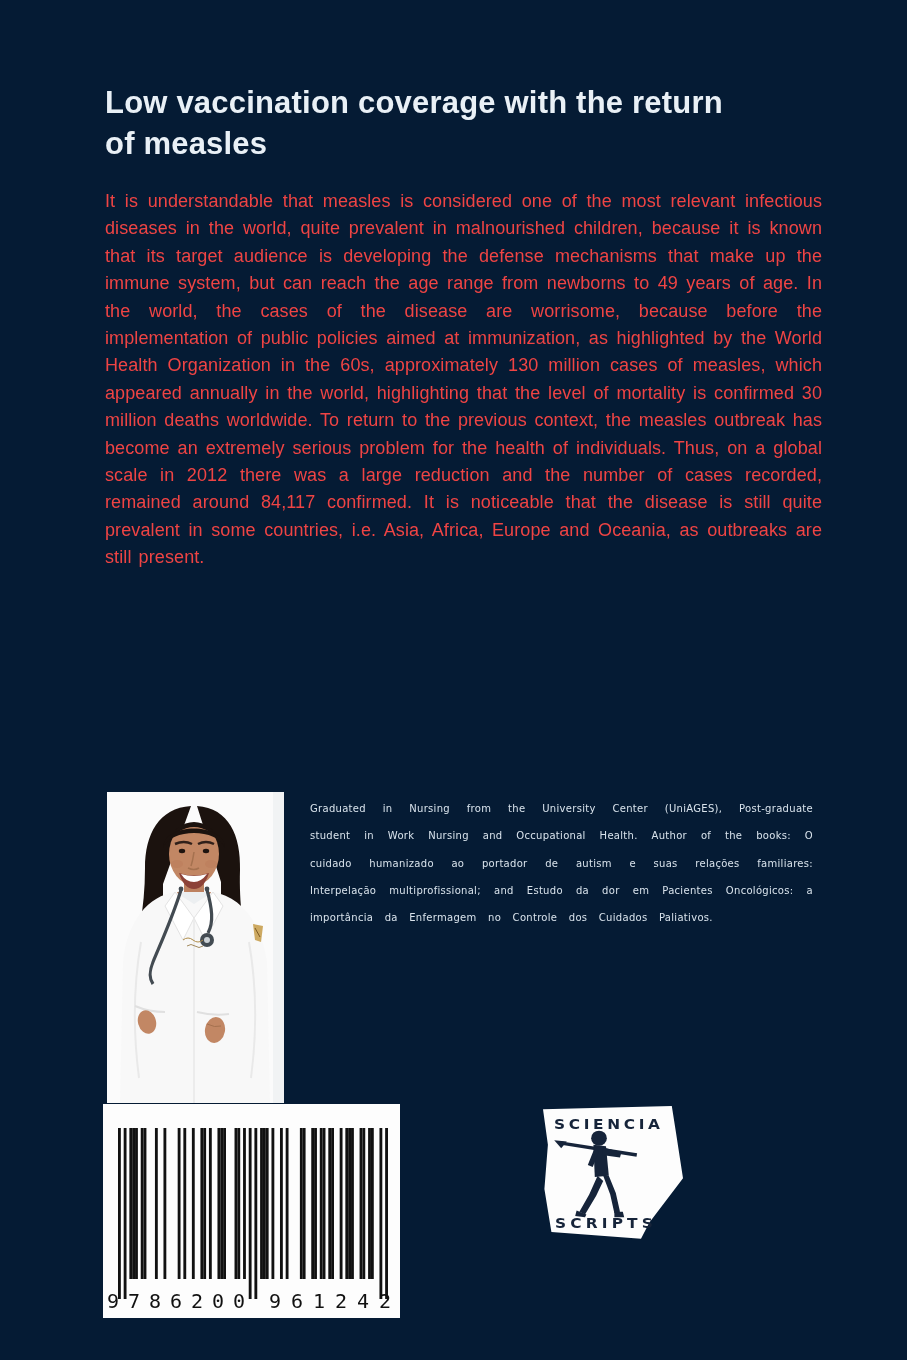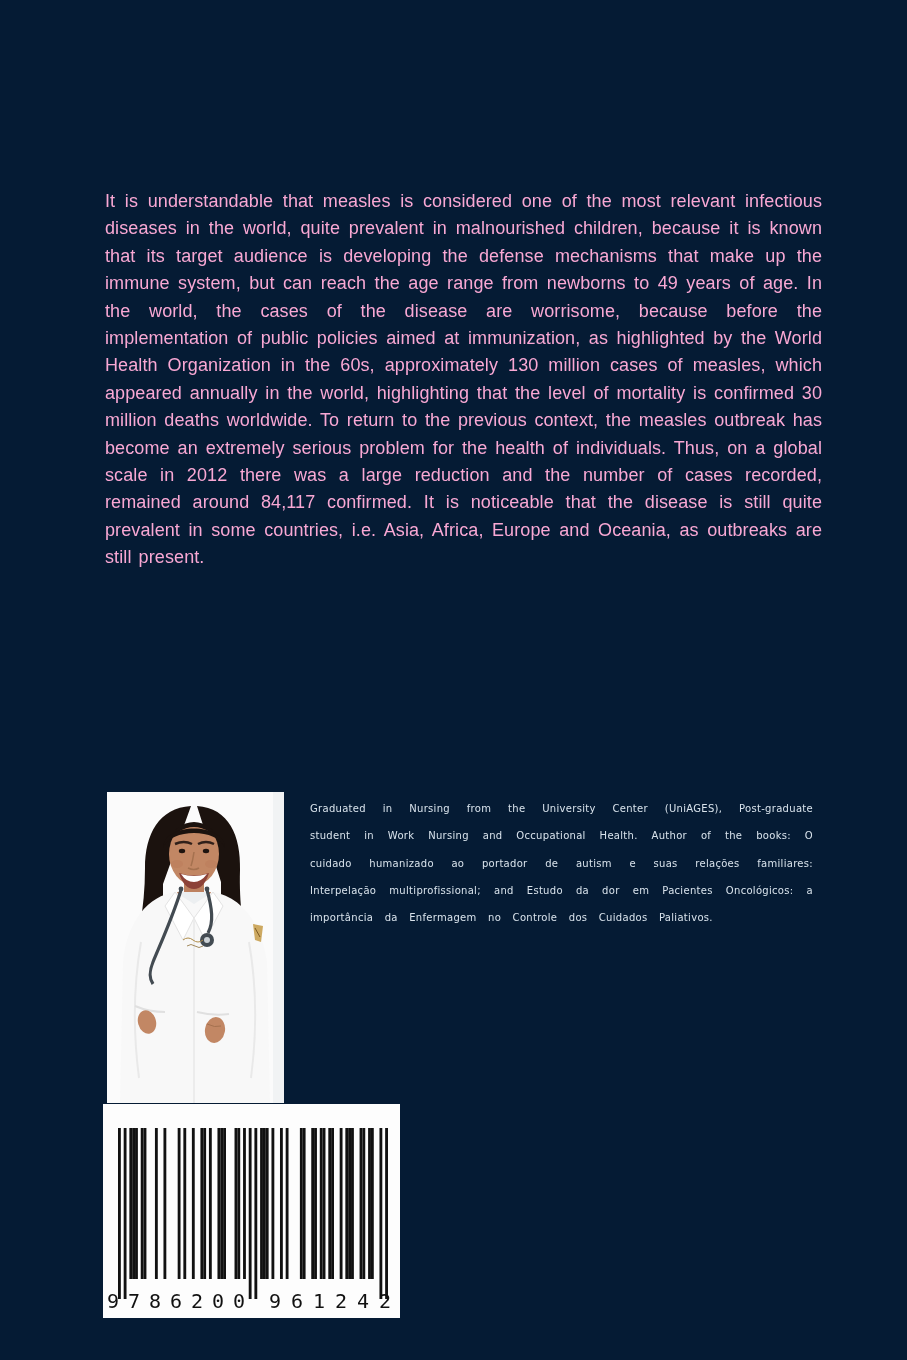--- a/index.html
+++ b/index.html
@@ -10,21 +10,21 @@
     overflow:hidden;
     font-family:"Liberation Sans",sans-serif;
   }
   .title{
     position:absolute;left:105px;top:82px;width:650px;
     font-size:31px;line-height:41px;font-weight:bold;
     letter-spacing:.2px;color:#e9f0f6;margin:0;
   }
   .synopsis{
     position:absolute;left:105px;top:188px;width:717px;
-    font-size:18px;line-height:27.4px;color:#f9a8d4;
+    font-size:18px;line-height:27.4px;color:#ef4444;
     text-align:justify;word-spacing:2px;letter-spacing:.1px;margin:0;
   }
   .photo{
     position:absolute;left:107px;top:792px;width:177px;height:311px;
   }
   .photo svg{display:block;width:100%;height:100%;}
   .bio{
     position:absolute;left:310px;top:795px;width:503px;
     font-family:"DejaVu Sans",sans-serif;
     font-size:10px;line-height:27.3px;color:#d9e3ec;
@@ -42,20 +42,21 @@
   .logo-text{
     font-family:"DejaVu Sans",sans-serif;font-weight:bold;
     fill:#16243a;
   }
 </style>
 </head>
 <body>
 
 <div class="cover">
 
+  <h1 class="title">Low vaccination coverage with the return of measles</h1>
 
   <p class="synopsis">It is understandable that measles is considered one of the most relevant infectious diseases in the world, quite prevalent in malnourished children, because it is known that its target audience is developing the defense mechanisms that make up the immune system, but can reach the age range from newborns to 49 years of age. In the world, the cases of the disease are worrisome, because before the implementation of public policies aimed at immunization, as highlighted by the World Health Organization in the 60s, approximately 130 million cases of measles, which appeared annually in the world, highlighting that the level of mortality is confirmed 30 million deaths worldwide. To return to the previous context, the measles outbreak has become an extremely serious problem for the health of individuals. Thus, on a global scale in 2012 there was a large reduction and the number of cases recorded, remained around 84,117 confirmed. It is noticeable that the disease is still quite prevalent in some countries, i.e. Asia, Africa, Europe and Oceania, as outbreaks are still present.</p>
 
   <div class="photo">
     <svg viewBox="0 0 177 311" preserveAspectRatio="none">
       <rect x="0" y="0" width="177" height="311" fill="#fbfbfb"></rect>
       <rect x="166" y="0" width="11" height="311" fill="#f1f3f4"></rect>
 
       <path d="M84,14 C52,16 38,42 38,76 C38,118 30,152 22,180 C19,192 28,200 40,194 C52,186 56,168 56,140 L56,92 Z" fill="#1b120e"></path>
       <path d="M90,14 C122,16 134,44 133,78 C132,112 136,140 143,158 C146,170 136,178 126,172 C117,164 114,148 114,124 L114,90 Z" fill="#1b120e"></path>
@@ -165,14 +166,33 @@
         <text x="130" y="204" font-size="20" font-family="&quot;DejaVu Sans Mono&quot;, monospace" fill="#111111">0</text>
         <text x="166" y="204" font-size="20" font-family="&quot;DejaVu Sans Mono&quot;, monospace" fill="#111111">9</text>
         <text x="188" y="204" font-size="20" font-family="&quot;DejaVu Sans Mono&quot;, monospace" fill="#111111">6</text>
         <text x="210" y="204" font-size="20" font-family="&quot;DejaVu Sans Mono&quot;, monospace" fill="#111111">1</text>
         <text x="232" y="204" font-size="20" font-family="&quot;DejaVu Sans Mono&quot;, monospace" fill="#111111">2</text>
         <text x="254" y="204" font-size="20" font-family="&quot;DejaVu Sans Mono&quot;, monospace" fill="#111111">4</text>
         <text x="276" y="204" font-size="20" font-family="&quot;DejaVu Sans Mono&quot;, monospace" fill="#111111">2</text>
       </svg>
   </div>
 
+  <div class="logo">
+    <svg viewBox="0 0 100 100" preserveAspectRatio="none">
+      <polygon points="0,2.5 92,0 95,20 100,54 76,87 70,99 6,94 1,62 3.5,29" fill="#fdfdfd"></polygon>
+      <text class="logo-text" x="47" y="17" font-size="11" letter-spacing="2.6" text-anchor="middle">SCIENCIA</text>
+      <g fill="#16243a" stroke="#16243a">
+        <line x1="12" y1="27.5" x2="67" y2="36.5" stroke-width="2.6"></line>
+        <polygon points="8,25.5 17,26.5 13,31.5" stroke="none"></polygon>
+        <circle cx="40" cy="24" r="5.6" stroke="none"></circle>
+        <path d="M36,29 L45,30 L47,52 L37,53 Z" stroke="none"></path>
+        <path d="M43,31 L56,34.5 L55,38.5 L42,36.5 Z" stroke="none"></path>
+        <path d="M37,31 L32,44 L35.5,45.5 L40,34 Z" stroke="none"></path>
+        <path d="M39,52 L33,66 L26,79 L30,81 L38,67 L43,56 Z" stroke="none"></path>
+        <path d="M43,52 L48,66 L51,80 L55,79 L52,65 L47,52 Z" stroke="none"></path>
+        <path d="M24,78 L31,81 L30,83 L23,82 Z" stroke="none"></path>
+        <path d="M51,79 L57,79 L58,83 L51,83 Z" stroke="none"></path>
+      </g>
+      <text class="logo-text" x="45" y="91" font-size="11" letter-spacing="3" text-anchor="middle">SCRIPTS</text>
+    </svg>
+  </div>
 
 </div>
 
 </body></html>

